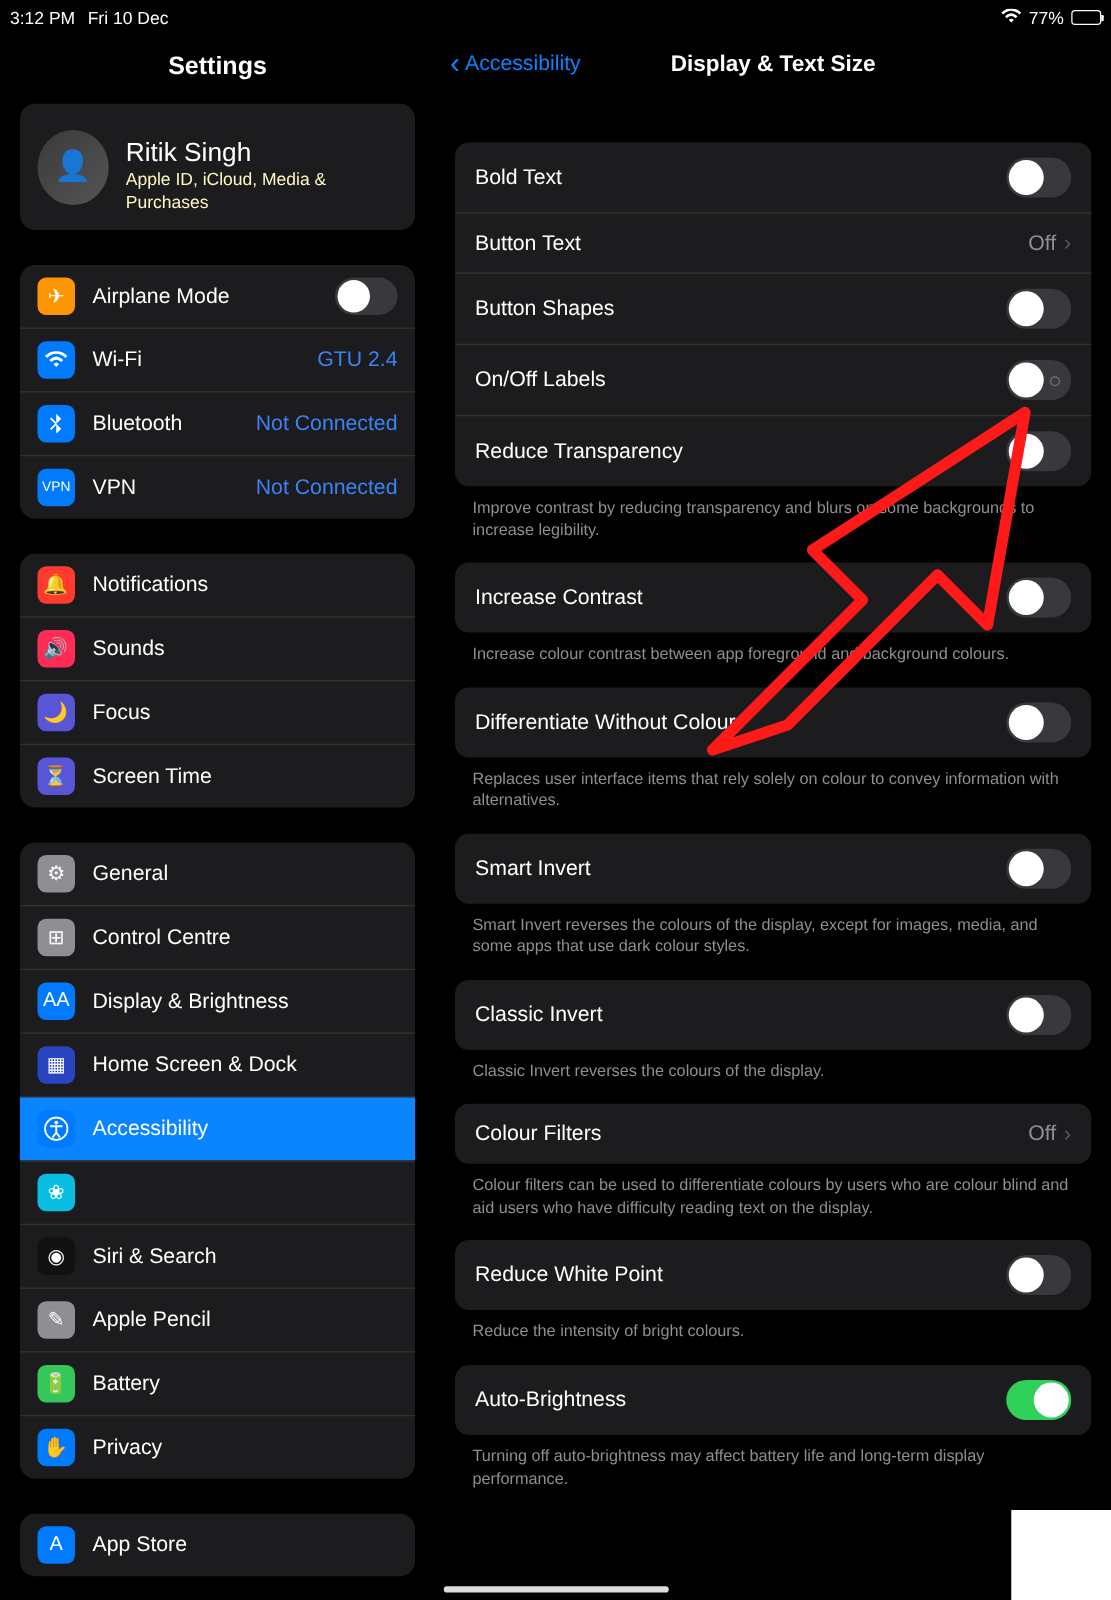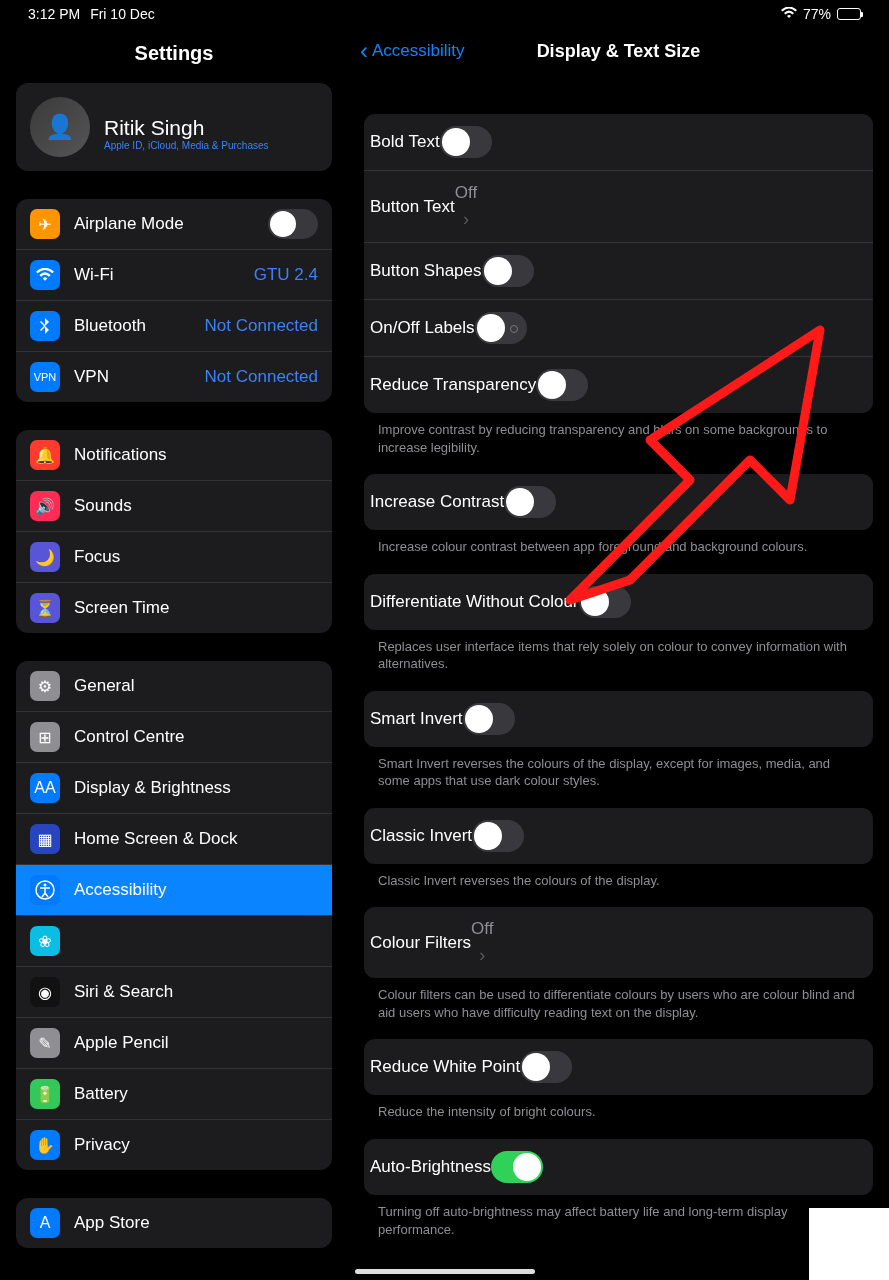--- a/index.html
+++ b/index.html
@@ -14,21 +14,21 @@
 }
 
 
 .status-bar {
   position: absolute;
   top: 0; left: 0; right: 0;
   height: 28px;
   display: flex;
   justify-content: space-between;
   align-items: center;
-  padding: 0 28px;
+  padding: 0 8px;
   font-size: 14px;
   font-weight: 500;
 }
 .status-left { display: flex; gap: 10px; }
 .status-right { display: flex; align-items: center; gap: 6px; }
 .battery-icon {
   width: 24px; height: 12px;
   border: 1px solid #fff; border-radius: 3px;
   position: relative;
 }
@@ -71,21 +71,21 @@
 .row .label { font-size: 17px; flex: 1; }
 .row .value { font-size: 17px; color: #3b82f6; }
 .profile-row { align-items: center; padding: 14px; }
 .avatar {
   width: 60px; height: 60px; border-radius: 50%;
   background: linear-gradient(135deg,#3a3a3a,#555);
   display: flex; align-items: center; justify-content: center;
   font-size: 24px; color:#999;
 }
 .profile-text .name { font-size: 21px; font-weight: 500; margin-top: 14px; }
-.profile-text .sub { font-size: 10px; color: #3b82f6; line-height: 1.25; }
+.profile-text .sub { font-size: 14px; color: #fef9c3; line-height: 1.25; }
 .icon-box {
   width: 30px; height: 30px; border-radius: 7px;
   display: flex; align-items: center; justify-content: center;
   font-size: 16px; color: #fff; flex-shrink: 0;
 }
 .mini-toggle {
   width: 50px; height: 30px; border-radius: 15px;
   background: #39393d; position: relative;
 }
 .mini-toggle::after {
@@ -118,28 +118,29 @@
   text-align: center; font-size: 18px; font-weight: 600;
   pointer-events: none;
 }
 .dsection {
   margin: 18px 16px 0;
   background: #1c1c1e;
   border-radius: 11px;
   overflow: hidden;
 }
 .drow {
-  display: flex; align-items: center; 
-  padding: 12px 6px;
+  display: flex; align-items: center; justify-content: space-between;
+  padding: 12px 16px;
   min-height: 48px;
   border-bottom: 0.5px solid #333;
   font-size: 17px;
+  gap: 26px;
 }
 .drow:last-child { border-bottom: none; }
-.dvalue { color: #8e8e93; display: flex; align-items: center; gap: 6px; flex-direction: column; }
+.dvalue { color: #8e8e93; display: flex; align-items: center; gap: 6px; }
 .chevron { color: #5a5a5e; font-size: 18px; }
 .footer-text {
   color: #8e8e93; font-size: 13px; line-height: 1.35;
   padding: 8px 30px 0;
 }
 .toggle {
   width: 52px; height: 32px; border-radius: 16px;
   background: #39393d; position: relative; flex-shrink: 0;
 }
 .toggle.on { background: #30d158; }

